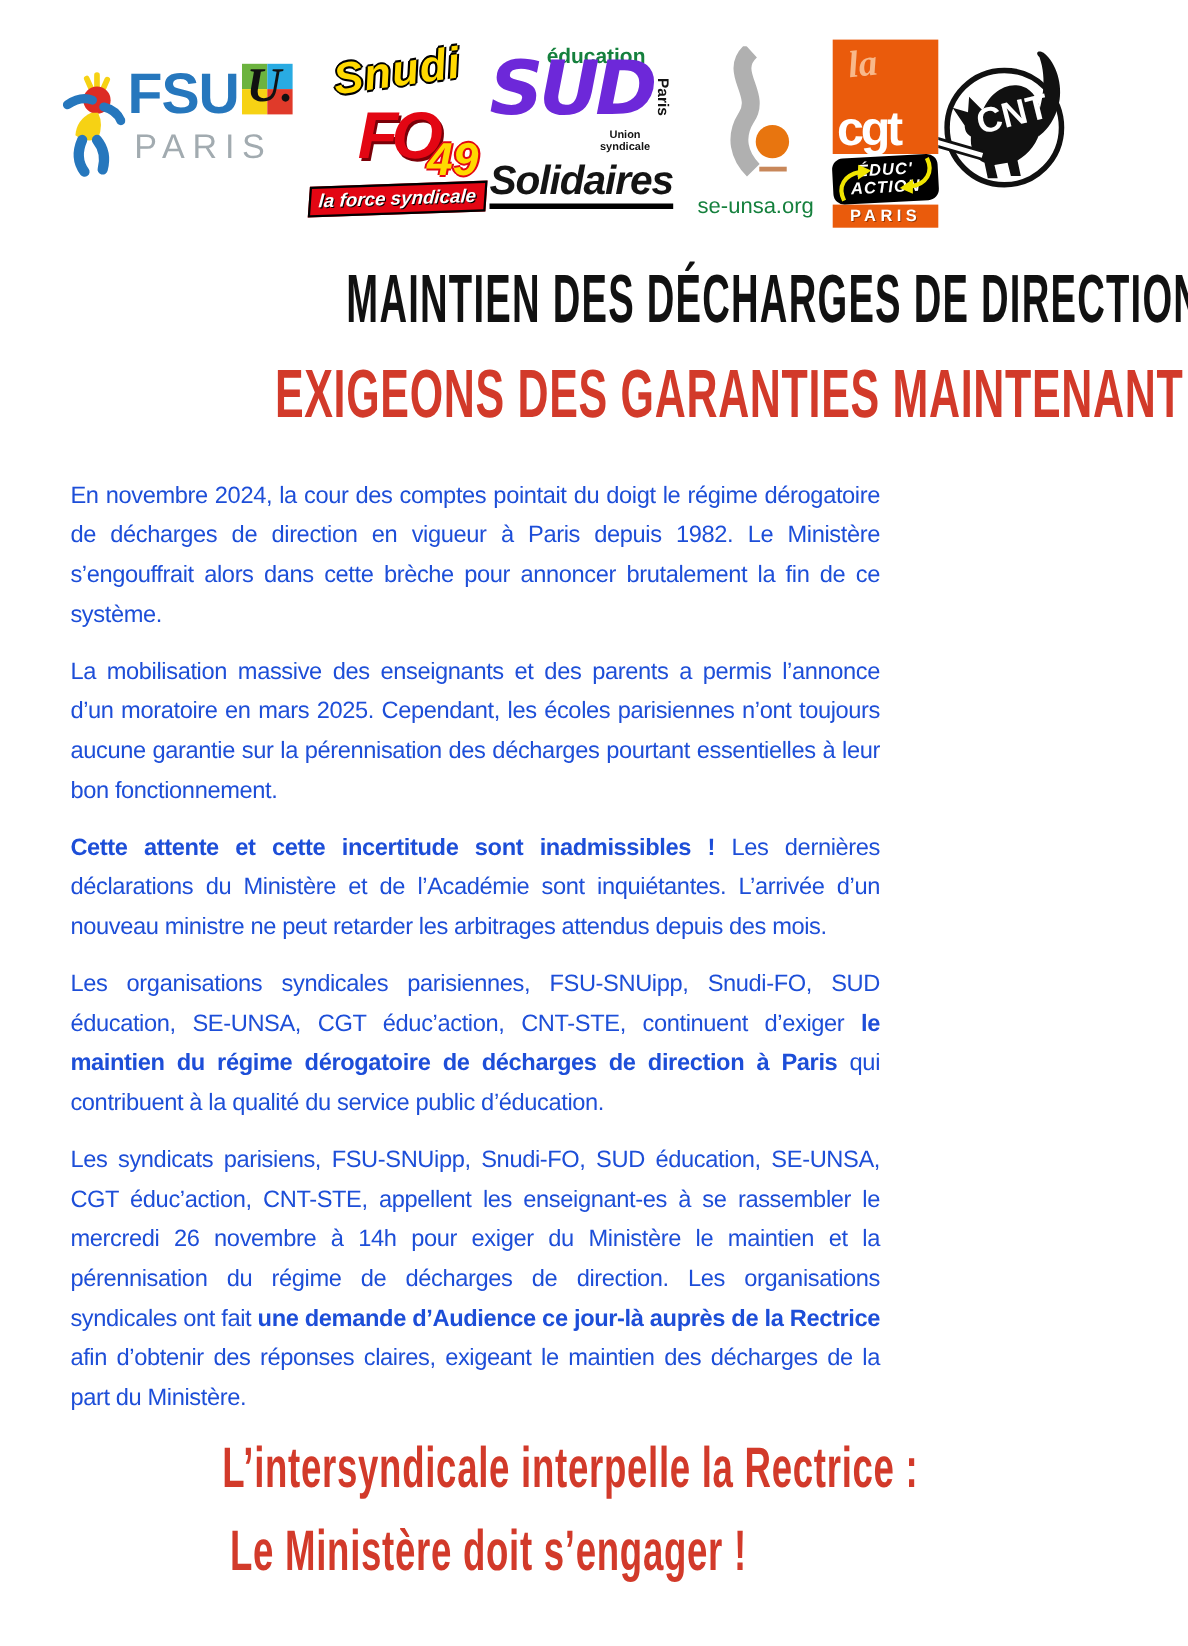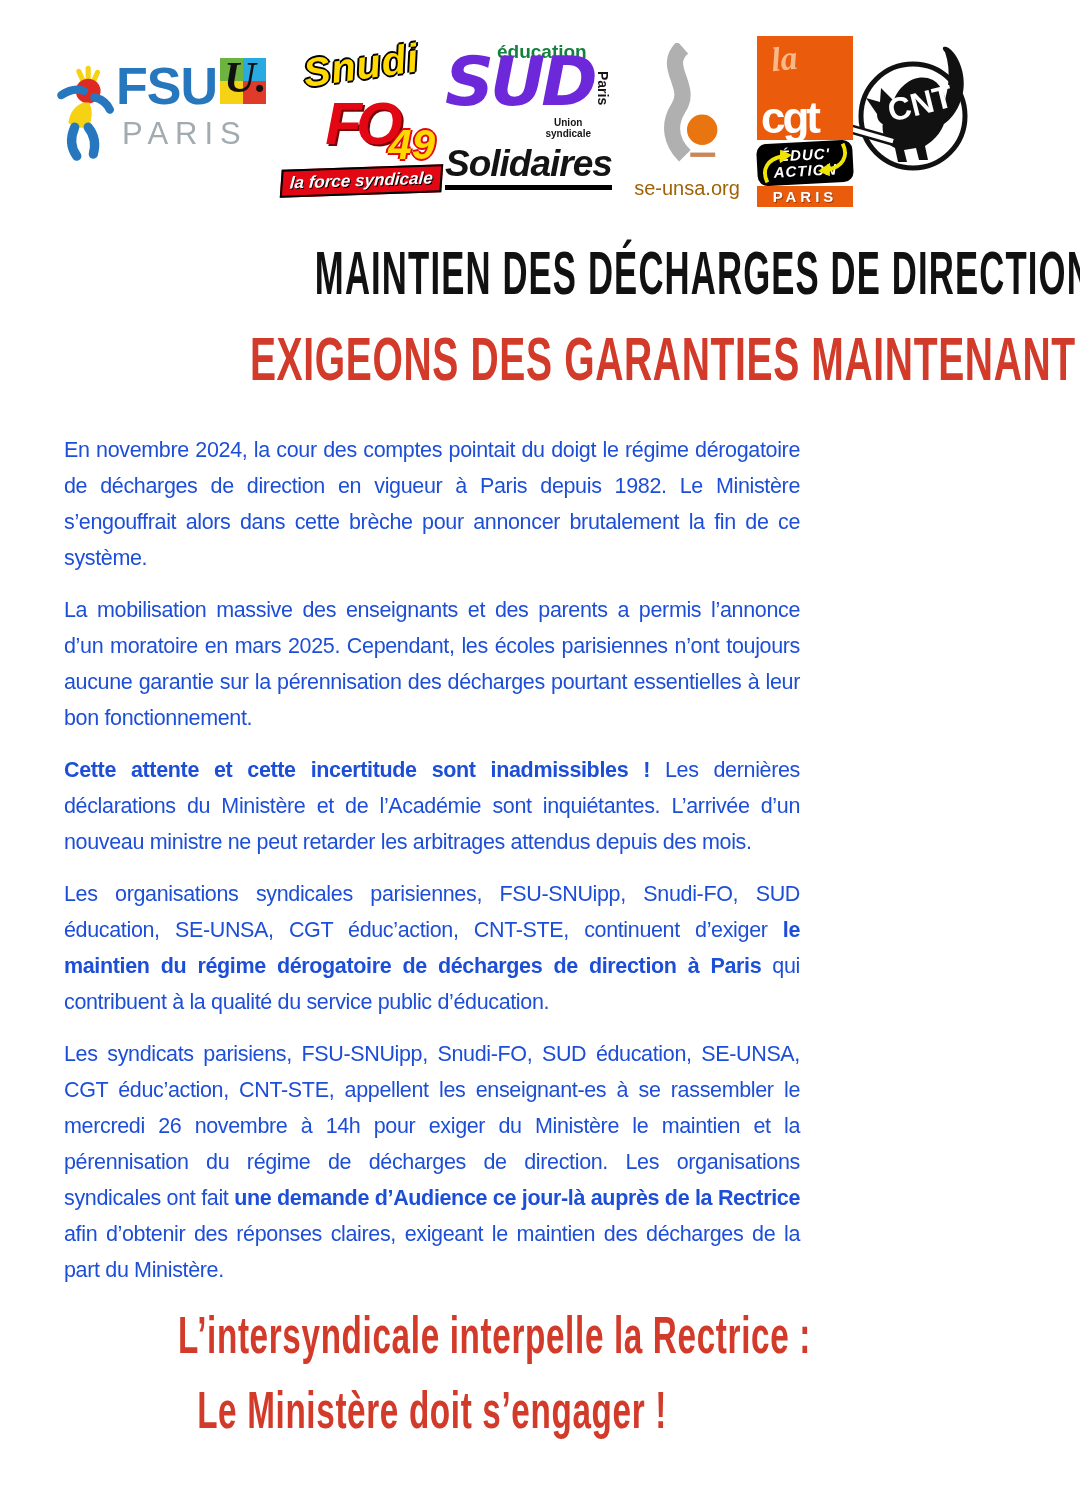--- a/index.html
+++ b/index.html
@@ -74,21 +74,21 @@
   .sud-paris { position: absolute; right: 6px; top: 30px; writing-mode: vertical-rl; font-size: 14px; font-weight: bold; color: #141414; }
   .sud-union { position: absolute; right: 26px; top: 76px; font-size: 10px; font-weight: bold; color: #141414; white-space: pre-line; line-height: 11px; text-align: center; }
   .sud-solidaires {
     position: absolute; left: 0; top: 104px;
     font-weight: bold; font-style: italic; font-size: 37px; color: #141414; letter-spacing: -1px;
     border-bottom: 5px solid #000000; padding-bottom: 2px; line-height: 38px;
   }
 
   
   .seunsa { width: 140px; text-align: center; }
-  .seunsa-url { color: #a16207; font-size: 20px; margin-top: 2px; }
+  .seunsa-url { color: #15803d; font-size: 20px; margin-top: 2px; }
 
   
   .cgt { width: 96px; display: flex; flex-direction: column; align-items: stretch; }
   .cgt-top { background: #ea5b0c; height: 104px; position: relative; }
   .cgt-la {
     position: absolute; top: 4px; left: 14px;
     color: #f8b88a; font-style: italic; font-weight: bold; font-size: 34px;
     font-family: "Liberation Serif", serif; transform: rotate(-6deg);
   }
   .cgt-word {
@@ -122,21 +122,21 @@
   .body-text { margin-top: 42px; padding: 0 64px; }
   .body-text p {
     font-size: 21.5px; line-height: 36px; text-align: justify;
     letter-spacing: -0.35px; margin-bottom: 16px; color: #1d4ed8;
   }
   .body-text p b { font-weight: bold; }
 
   
   .callout { text-align: center; }
   .callout-red { margin-top: 14px; }
-  .callout-red .line { line-height: 62px; }
+  .callout-red .line { line-height: 62px; padding-left: 24px; }
   .callout-red .cond { font-size: 52px; color: #d23a2a; transform: scaleX(0.64); letter-spacing: 1px; }
   .callout-black { margin-top: 30px; }
   .callout-black .line { line-height: 74px; }
   .callout-black .cond { font-size: 60px; color: #111; transform: scaleX(0.70); letter-spacing: 1px; }
 </style>
 </head>
 <body>
 
 <div class="page">
 

